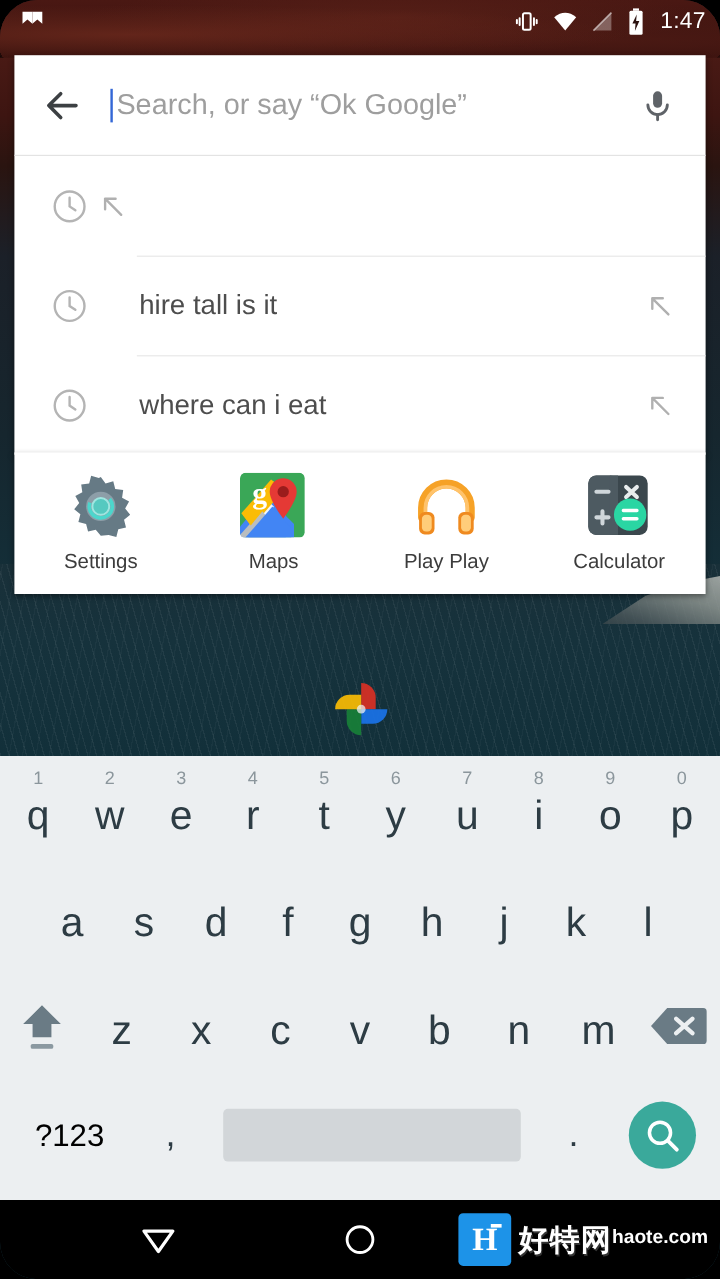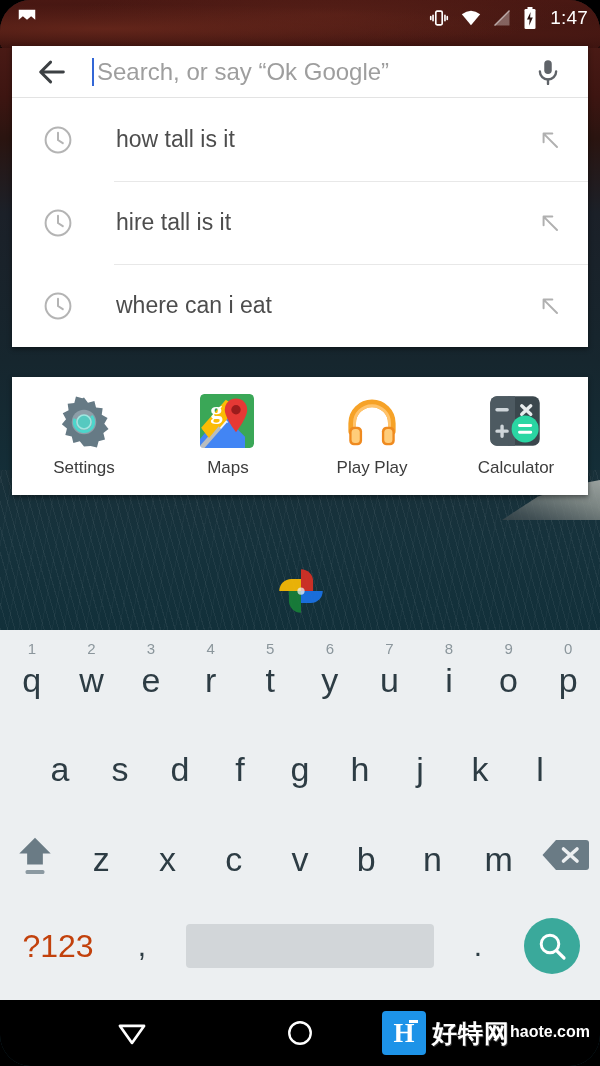--- a/index.html
+++ b/index.html
@@ -85,21 +85,21 @@
   
   .search-card {
     position: absolute;
     left: 12px; top: 46px;
     width: 576px;
     background: #fff;
     box-shadow: 0 2px 5px rgba(0,0,0,.45);
     z-index: 6;
   }
   .search-bar {
-    height: 52px;
+    height: 84px;
     display: flex;
     align-items: center;
     border-bottom: 1px solid #e3e3e3;
     padding: 0 18px;
     box-sizing: border-box;
   }
   .back-btn {
     width: 44px; height: 44px;
     display: flex; align-items: center; justify-content: center;
     flex: 0 0 auto;
@@ -251,22 +251,22 @@
   .del-ic { width: 48px; height: 36px; display: block; }
 
   .row4 {
     display: flex;
     align-items: center;
     padding: 0 10px;
     box-sizing: border-box;
   }
   .key-sym {
     flex: 0 0 96px;
-    font-size: 32px;
-    color: #c2410c;
+    font-size: 26px;
+    color: #000000;
     display: flex; align-items: center; justify-content: center;
     height: 100%;
   }
   .key-comma, .key-period {
     flex: 0 0 72px;
     font-size: 30px;
     color: #2d3c44;
     display: flex; align-items: center; justify-content: center;
     height: 100%;
   }
@@ -407,21 +407,20 @@
       </div>
     </div>
 
     <div class="suggestion">
       <div class="sugg-icon">
         <svg width="32" height="32" viewBox="0 0 24 24">
           <circle cx="12" cy="12" r="9.3" fill="none" stroke="#b4b4b4" stroke-width="1.5"></circle>
           <path d="M12 6.6 V12 L15.6 14.4" fill="none" stroke="#b4b4b4" stroke-width="1.5" stroke-linecap="round"></path>
         </svg>
       </div>
-      <div class="sugg-text">how tall is it</div>
       <div class="sugg-arrow">
         <svg width="28" height="28" viewBox="0 0 24 24">
           <path d="M18 18 L6.5 6.5 M6.5 6.5 V14 M6.5 6.5 H14" fill="none" stroke="#b0b0b0" stroke-width="1.7" stroke-linecap="round" stroke-linejoin="round"></path>
         </svg>
       </div>
     </div>
 
     <div class="suggestion">
       <div class="sugg-icon">
         <svg width="32" height="32" viewBox="0 0 24 24">

